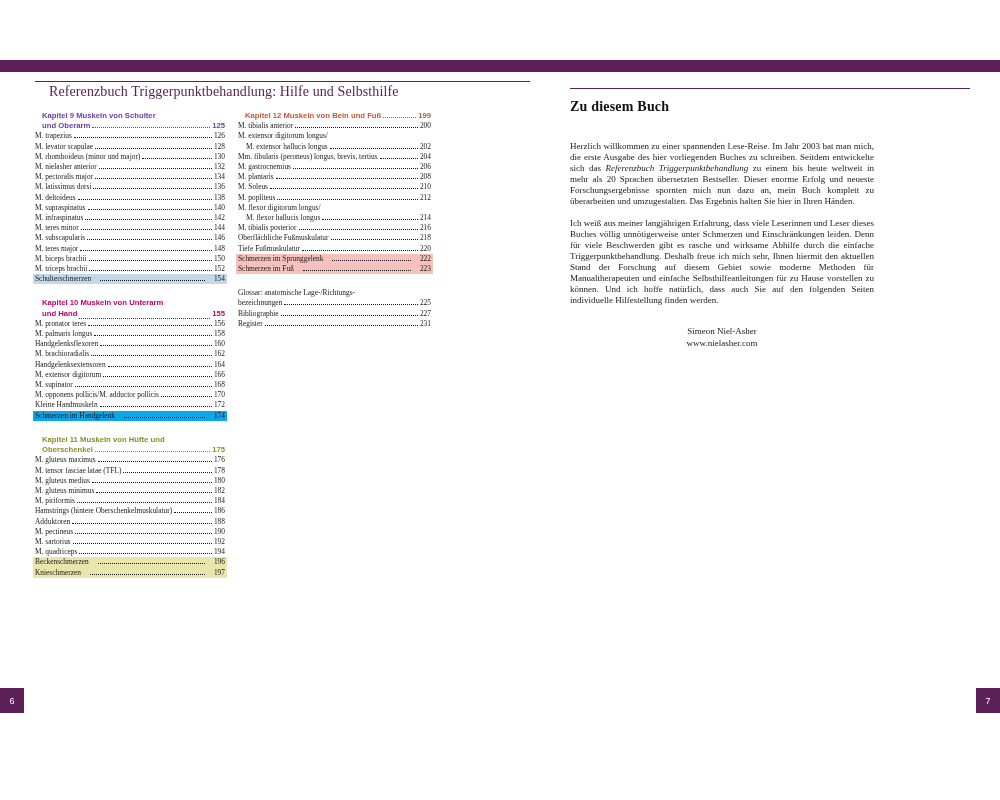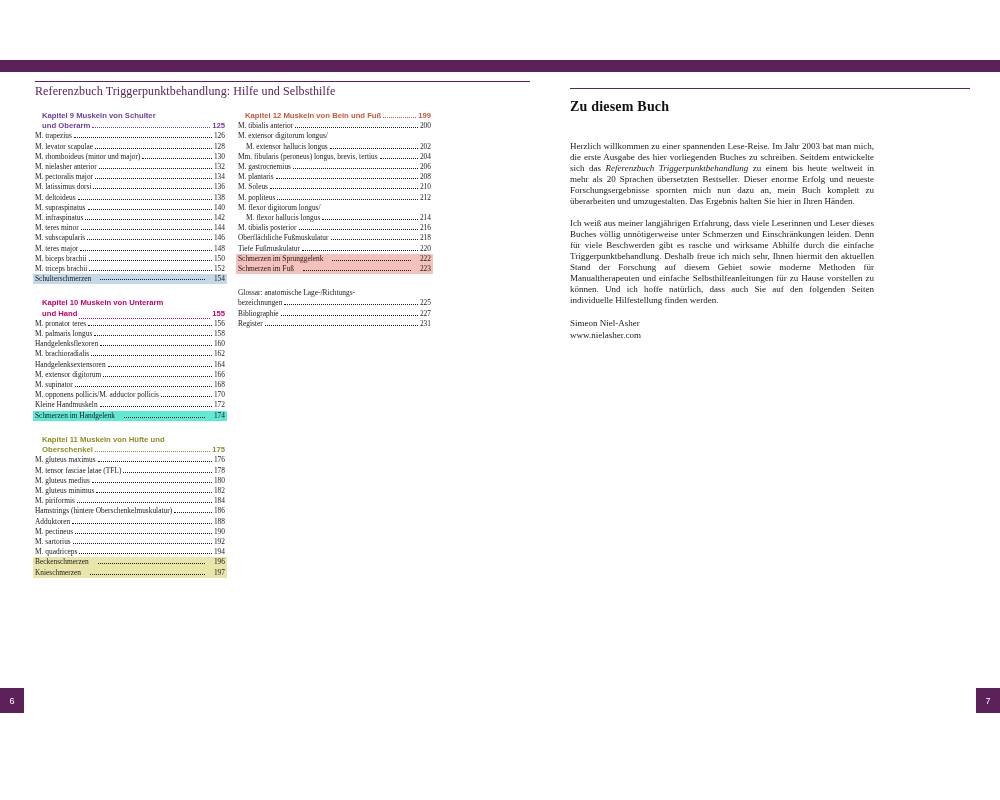--- a/index.html
+++ b/index.html
@@ -13,21 +13,21 @@
   .page-tab { position:absolute; top:688px; width:24px; height:25px; background:#5b2158; color:#ffffff;
               font-family:"Liberation Sans", sans-serif; font-size:9px;
               display:flex; align-items:center; justify-content:center; }
   .page-tab.left { left:0; }
   .page-tab.right { right:0; }
 
   .rule { position:absolute; height:1px; background:#5b2158; }
   .rule-left  { left:35px; top:81px; width:495px; }
   .rule-right { left:570px; top:88px; width:400px; }
 
-  .running-header { position:absolute; left:35px; top:84px; font-size:12px; color:#5b2158; letter-spacing:0.1px; }
+  .running-header { position:absolute; left:49px; top:84px; font-size:14px; color:#5b2158; letter-spacing:0.1px; }
 
   
   .toc-col { position:absolute; top:111px; }
   .toc-col-1 { left:35px;  width:190px; }
   .toc-col-2 { left:238px; width:193px; }
 
   .toc-chapter { margin-bottom:14px; }
 
   .toc-row { display:flex; align-items:baseline; font-size:7.4px; line-height:10.2px; color:#1a1a1a; }
   .toc-row.toc-title { font-family:"Liberation Sans", sans-serif; font-weight:bold; font-size:7.7px;padding-left:7px; }
@@ -40,21 +40,21 @@
 
   
   .article-title { position:absolute; left:570px; top:99px; font-size:14px; font-weight:600; color:#111111; letter-spacing:0.2px; }
 
   .article-body { position:absolute; left:570px; top:141px; width:304px;
                   font-size:9px; line-height:11px; text-align:justify;
                   color:#1a1a1a; hyphens:auto; }
   .body-para { margin-bottom:11px; }
   .body-para em { font-style:italic; }
 
-  .signature { text-align:left; margin-top:12px; line-height:11.5px; font-size:9px; color:#1a1a1a; }
+  .signature { text-align:center; margin-top:20px; line-height:11.5px; font-size:9px; color:#1a1a1a; }
 </style>
 </head>
 <body>
 
 <div class="spread">
 
   <div class="top-bar"></div>
 
   <div class="rule rule-left"></div>
   <div class="running-header">Referenzbuch Triggerpunktbehandlung: Hilfe und Selbsthilfe</div>
@@ -132,21 +132,21 @@
         <div class="toc-row">
           <span class="toc-label">M. biceps brachii</span>
           <span class="toc-dots"></span>
           <span class="toc-page">150</span>
         </div>
         <div class="toc-row">
           <span class="toc-label">M. triceps brachii</span>
           <span class="toc-dots"></span>
           <span class="toc-page">152</span>
         </div>
-        <div class="toc-row hl" style="background: rgb(195, 217, 234); align-items: center;">
+        <div class="toc-row hl" style="background: rgb(195, 217, 234);">
           <span class="toc-label">Schulterschmerzen</span>
           <span class="toc-dots"></span>
           <span class="toc-page">154</span>
         </div>
       </div>
       <div class="toc-chapter">
         <div class="toc-row toc-title" style="color: rgb(196, 0, 110);">
           <span class="toc-label">Kapitel 10 Muskeln von Unterarm</span>
         </div>
         <div class="toc-row toc-title" style="color: rgb(196, 0, 110); align-items: flex-end;">
@@ -192,21 +192,21 @@
         <div class="toc-row">
           <span class="toc-label">M. opponens pollicis/M. adductor pollicis</span>
           <span class="toc-dots"></span>
           <span class="toc-page">170</span>
         </div>
         <div class="toc-row">
           <span class="toc-label">Kleine Handmuskeln</span>
           <span class="toc-dots"></span>
           <span class="toc-page">172</span>
         </div>
-        <div class="toc-row hl" style="background: #5eead4;">
+        <div class="toc-row hl" style="background: #0ea5e9;">
           <span class="toc-label">Schmerzen im Handgelenk</span>
           <span class="toc-dots"></span>
           <span class="toc-page">174</span>
         </div>
       </div>
       <div class="toc-chapter">
         <div class="toc-row toc-title" style="color: rgb(142, 142, 38);">
           <span class="toc-label">Kapitel 11 Muskeln von Hüfte und</span>
         </div>
         <div class="toc-row toc-title" style="color: rgb(142, 142, 38);">

